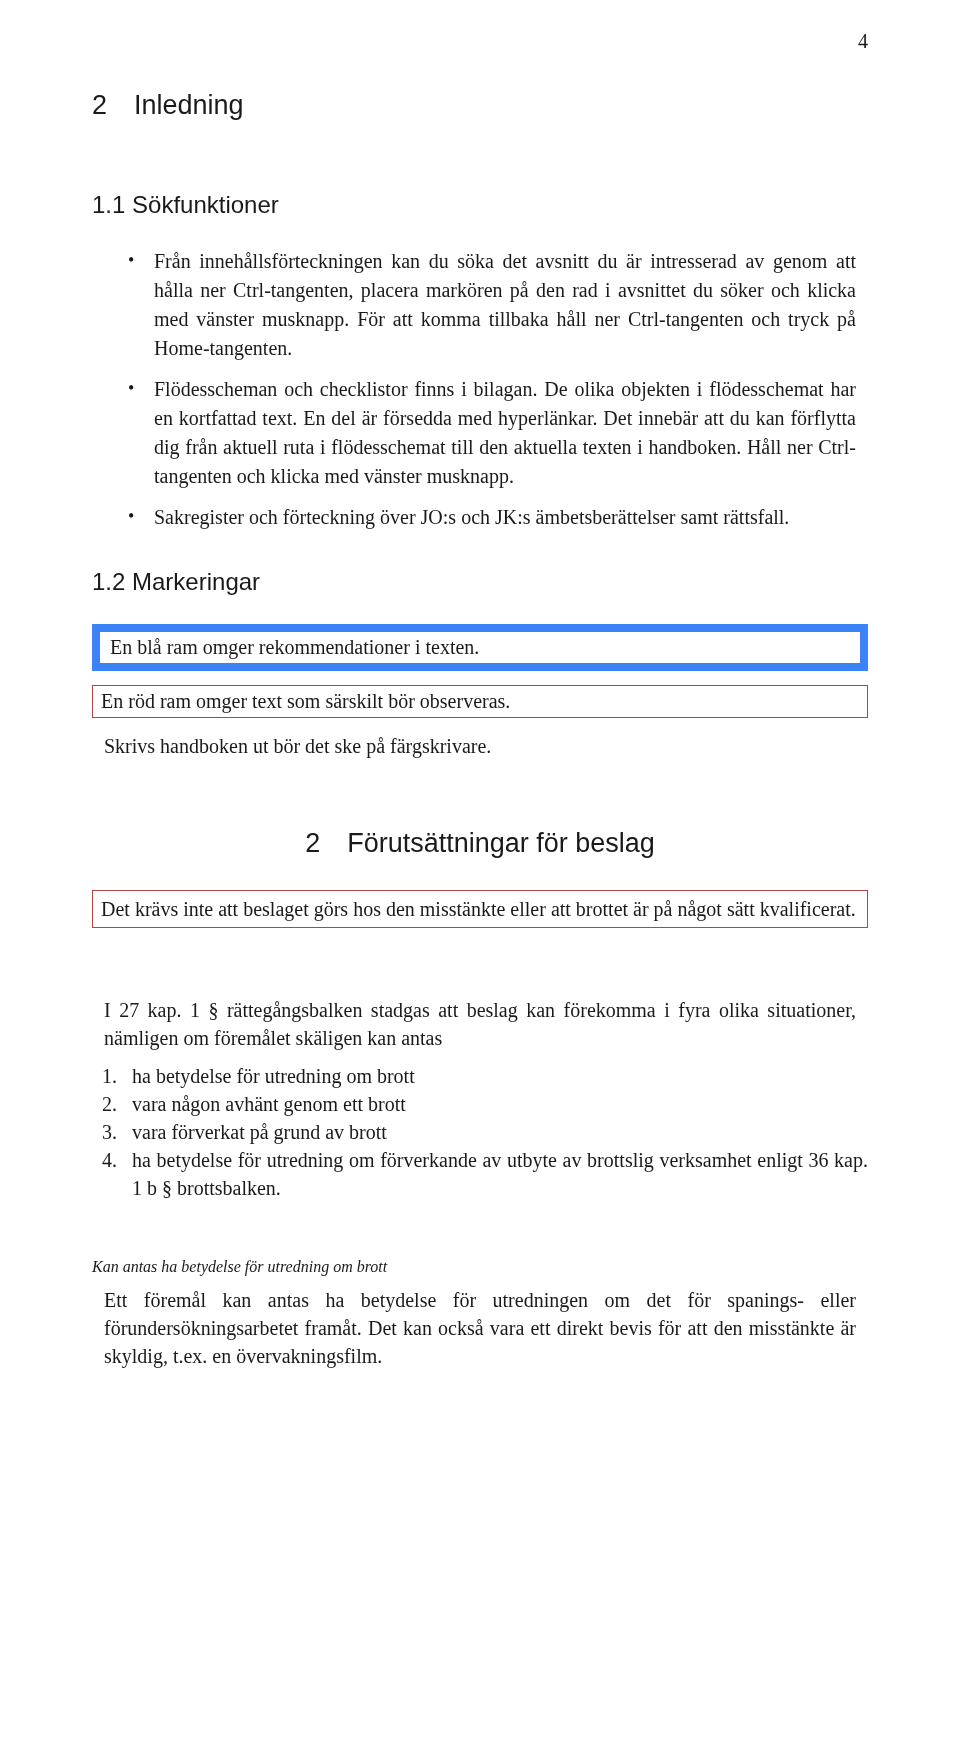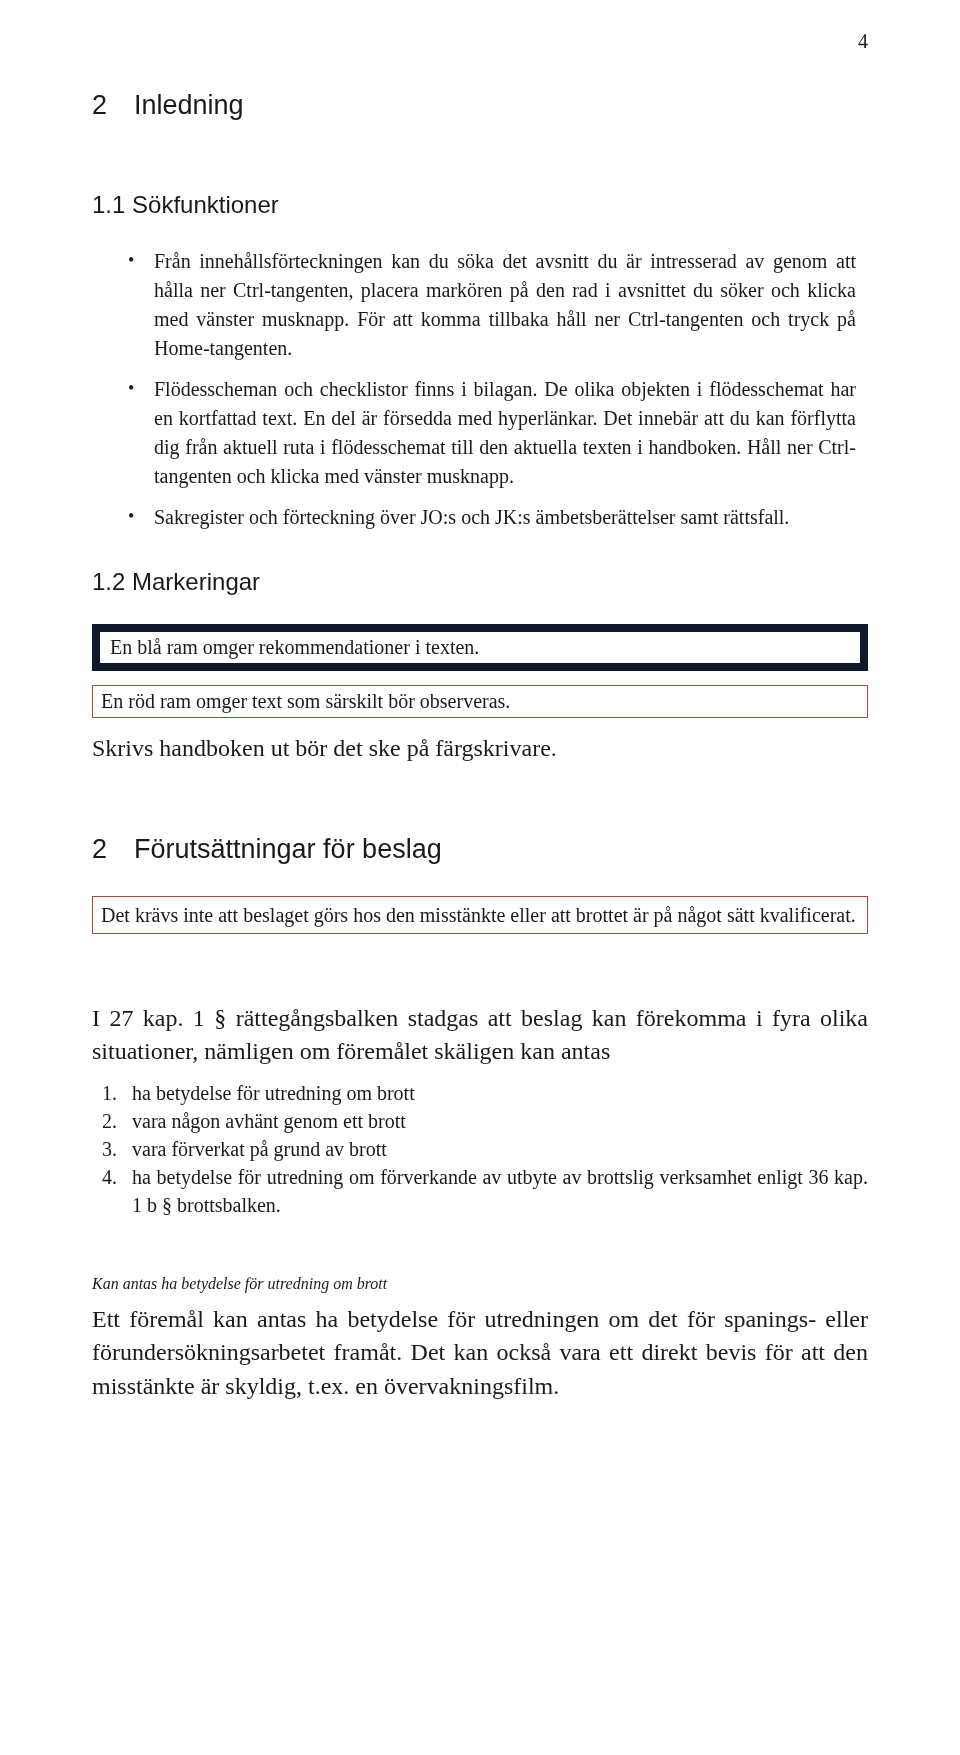--- a/index.html
+++ b/index.html
@@ -32,20 +32,21 @@
     font-family: Arial, Helvetica, sans-serif;
     font-weight: 400;
     font-size: 24px;
     margin: 70px 0 28px 0;
   }
   .sec12 {
     margin-top: 36px;
   }
   .sec2 {
     margin-top: 68px;
+    text-align: center;
   }
   ul.bullets {
     list-style: none;
     padding: 0;
     margin: 0 0 0 24px;
   }
   ul.bullets li {
     position: relative;
     padding-left: 26px;
     font-size: 20px;
@@ -54,40 +55,40 @@
     margin: 12px;
   }
   ul.bullets li::before {
     content: "•";
     position: absolute;
     left: 0;
     top: 0;
     font-size: 18px;
   }
   .box-blue {
-    border: 8px solid #0f172a;
+    border: 8px solid #3b82f6;
     padding: 4px 10px;
     font-size: 20px;
     margin: 24px 0 14px 0;
   }
   .box-red {
     border: 1px solid #b34444;
     padding: 4px 8px;
     font-size: 20px;
     margin: 0 0 14px 0;
   }
   .box-red.wide {
     margin-top: 31px;
     line-height: 1.4;
   }
   p.body {
-    font-size: 24px;
+    font-size: 20px;
     line-height: 1.4;
     text-align: justify;
-    margin: 10px 0;
+    margin: 10px 12px;
   }
   p.intro2 {
     margin-top: 68px;
   }
   ol.numlist {
     font-size: 20px;
     line-height: 1.4;
     padding-left: 30px;
     margin: 8px 0 0 0;
   }

